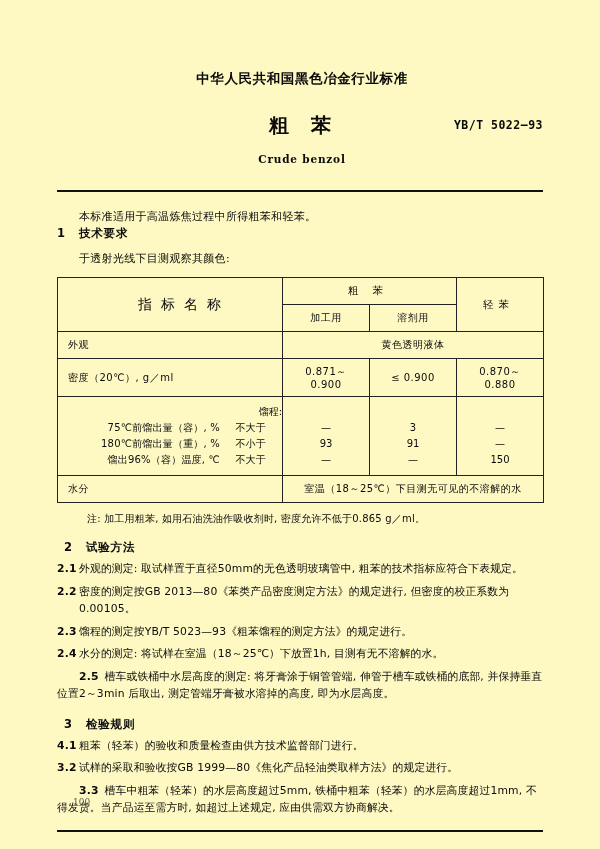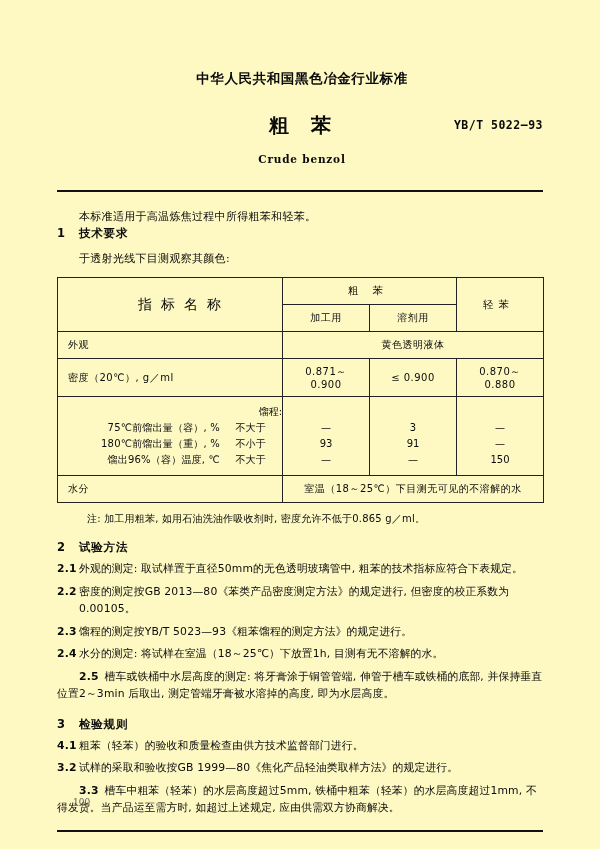--- a/index.html
+++ b/index.html
@@ -173,21 +173,21 @@
   .clause .cn {
     font-weight: bold;
     display: inline-block;
     width: 22px;
     text-indent: 0;
     font-family: "DejaVu Sans", "Liberation Sans", sans-serif;
   }
   .clause.wrap { padding-left: 0; text-indent: 22px; }
   .clause.wrap .cn { width: auto; margin-right: 6px; }
 
-  .sec-gap { margin-top: 14px; }
+  .sec-gap { margin-top: 14px; margin-left: 7px; }
 
   
   .rule-bot {
     margin-top: 13px;
     border: 0;
     border-top: 2.2px solid #111;
     width: 100%;
   }
   .page-no {
     position: absolute;

